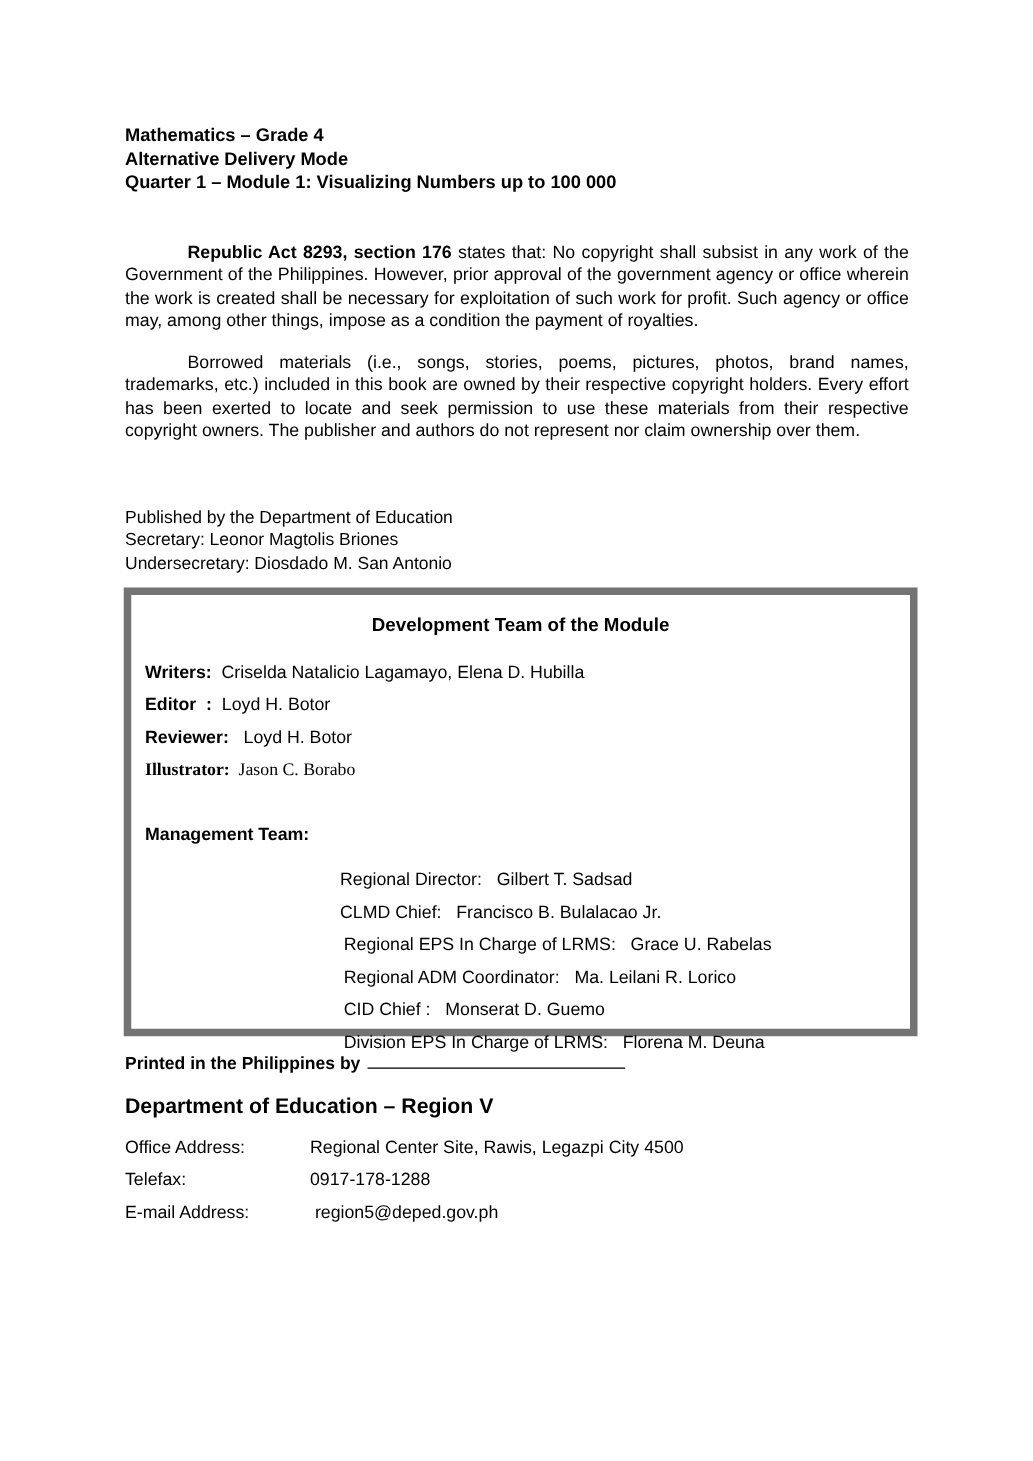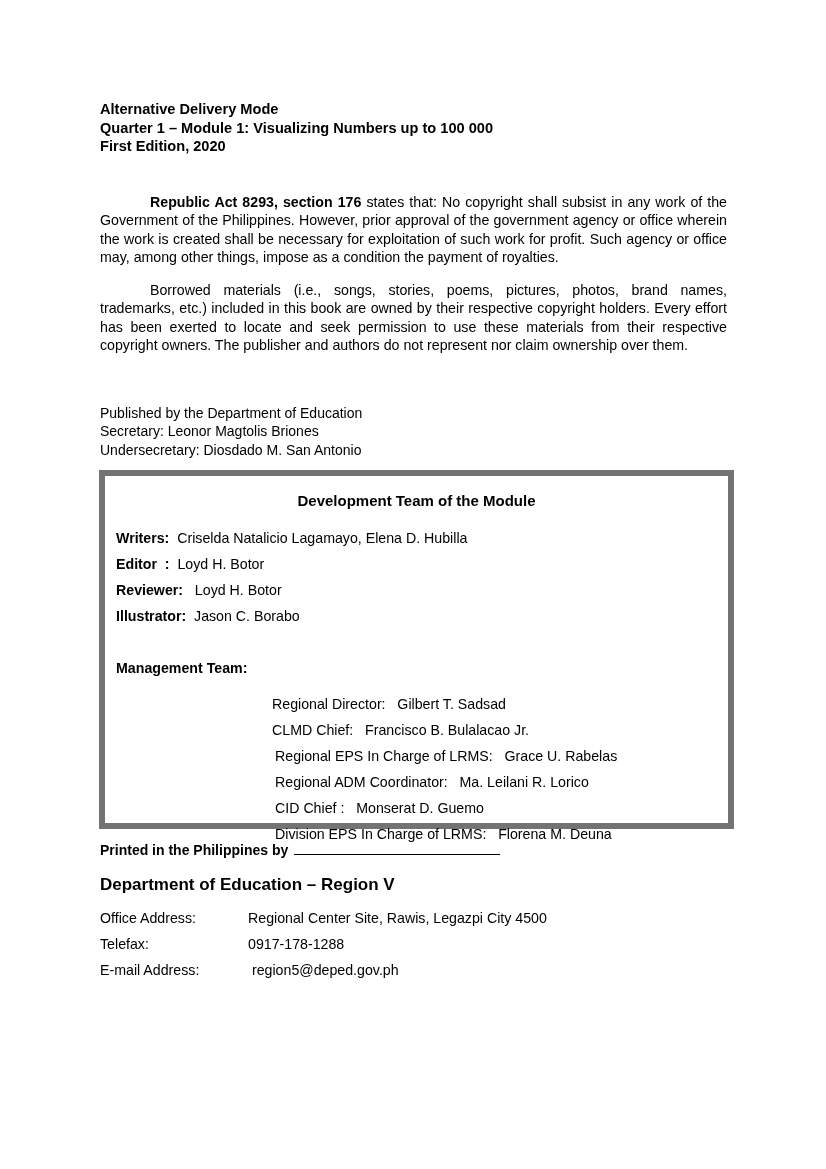--- a/index.html
+++ b/index.html
@@ -30,42 +30,42 @@
     .region { position: absolute; top: 875px; left: 0; font-weight: bold; font-size: 17px; }
     .contact-row { position: absolute; left: 0; font-size: 14.2px; white-space: pre; }
     .contact-row .lbl { display: inline-block; width: 148px; }
   </style>
 </head>
 <body>
 
 <div class="page">
 
   <div class="title-block">
+    <div>Mathematics – Grade 4</div>
     <div>Alternative Delivery Mode</div>
     <div>Quarter 1 – Module 1: Visualizing Numbers up to 100 000</div>
-    <div>First Edition, 2020</div>
   </div>
 
   <div class="para para1"><b>Republic Act 8293, section 176</b><span> states that: No copyright shall subsist in any work of the Government of the Philippines. However, prior approval of the government agency or office wherein the work is created shall be necessary for exploitation of such work for profit. Such agency or office may, among other things, impose as a condition the payment of royalties.</span></div>
 
   <div class="para para2">Borrowed materials (i.e., songs, stories, poems, pictures, photos, brand names, trademarks, etc.) included in this book are owned by their respective copyright holders. Every effort has been exerted to locate and seek permission to use these materials from their respective copyright owners. The publisher and authors do not represent nor claim ownership over them.</div>
 
   <div class="pub-block">
     <div>Published by the Department of Education</div>
     <div>Secretary:  Leonor Magtolis Briones</div>
     <div>Undersecretary:  Diosdado M. San Antonio</div>
   </div>
 
   <div class="team-box">
     <div class="team-title">Development Team of the Module</div>
 
     <div class="team-row" style="top:54px;"><b>Writers:</b><span>  Criselda Natalicio Lagamayo, Elena D. Hubilla</span></div>
     <div class="team-row" style="top:80px;"><b>Editor  :</b><span>  Loyd H. Botor</span></div>
     <div class="team-row" style="top:106px;"><b>Reviewer:</b><span>   Loyd H. Botor</span></div>
-    <div class="team-row" style="top:132px;"><b>Illustrator:</b><span>  Jason C. Borabo</span></div>
+    <div class="team-row" style="top:132px;font-family:Liberation Serif, serif;"><b>Illustrator:</b><span>  Jason C. Borabo</span></div>
     <div class="team-row" style="top:184px;"><b>Management Team:</b></div>
 
     <div class="mgmt-row" style="top:184px; left:167px;">Regional Director:   Gilbert T. Sadsad</div>
     <div class="mgmt-row" style="top:210px; left:167px;">CLMD Chief:   Francisco B. Bulalacao Jr.</div>
     <div class="mgmt-row" style="top:236px; left:170px;">Regional EPS In Charge of LRMS:   Grace U. Rabelas</div>
     <div class="mgmt-row" style="top:262px; left:170px;">Regional ADM Coordinator:   Ma. Leilani R. Lorico</div>
     <div class="mgmt-row" style="top:288px; left:170px;">CID Chief :   Monserat D. Guemo</div>
     <div class="mgmt-row" style="top:314px; left:170px;">Division EPS In Charge of LRMS:   Florena M. Deuna</div>
   </div>
 

